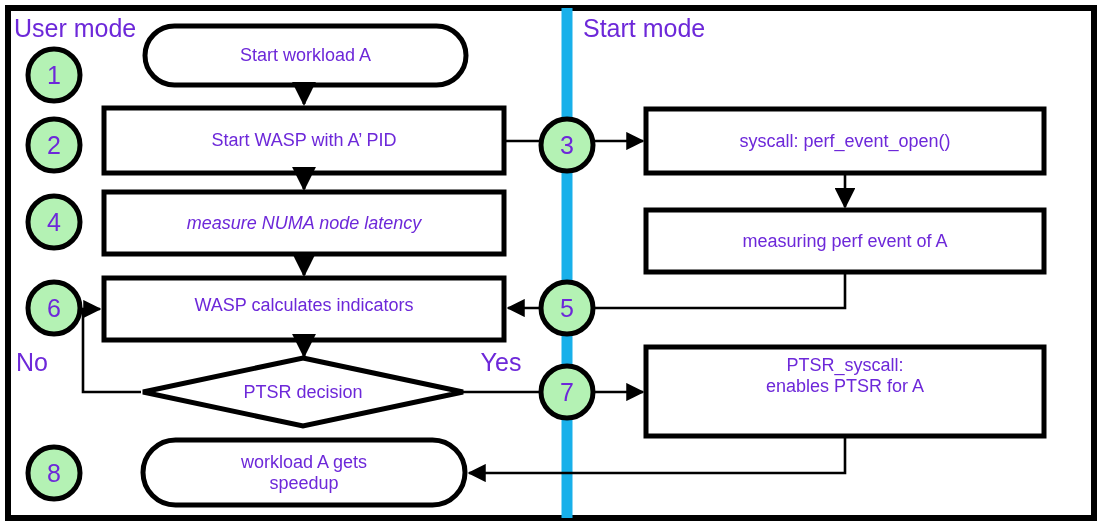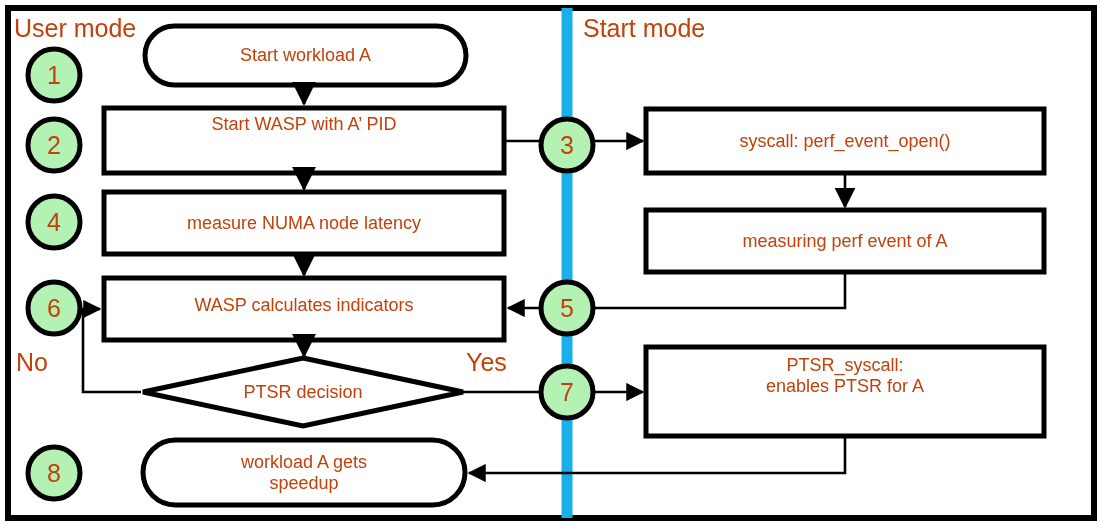--- a/index.html
+++ b/index.html
@@ -4,21 +4,21 @@
 <style>
   html,body{margin:0;padding:0;background:#ffffff;}
   body{
     font-family:"Liberation Sans","DejaVu Sans",sans-serif;
     width:1100px;height:526px;overflow:hidden;
   }
   #stage{position:relative;width:1100px;height:526px;}
   #flow{position:absolute;left:0;top:0;width:1100px;height:526px;}
   .lbl{
     position:absolute;
-    color:#c2410c;
+    color:#6d28d9;
     text-align:center;
     line-height:1.15;
     white-space:pre-line;
     pointer-events:none;
   }
   .node-text{font-size:18px;}
   .mode-text{font-size:25px;}
   .branch-text{font-size:25px;}
   .step-num{font-size:25px;}
   .ctr{
@@ -92,25 +92,25 @@
     <circle cx="54" cy="473" r="26" fill="#b4f2b4" stroke="#000" stroke-width="5"></circle>
     <circle cx="567" cy="145" r="26" fill="#b4f2b4" stroke="#000" stroke-width="5"></circle>
     <circle cx="567" cy="308" r="26" fill="#b4f2b4" stroke="#000" stroke-width="5"></circle>
     <circle cx="567" cy="392" r="26" fill="#b4f2b4" stroke="#000" stroke-width="5"></circle>
   </svg>
 
   <div class="lbl mode-text" style="left:14px;top:14px;text-align:left;">User mode</div>
   <div class="lbl mode-text" style="left:583px;top:14px;text-align:left;">Start mode</div>
 
   <div class="lbl branch-text" style="left:16px;top:348px;width:64px;text-align:left;">No</div>
-  <div class="lbl branch-text" style="left:466px;top:348px;width:70px;text-align:left;">Yes</div>
+  <div class="lbl branch-text" style="left:466px;top:348px;width:70px;text-align:center;">Yes</div>
 
   <div class="lbl node-text ctr" style="left:145px;top:26px;width:321px;height:59px;">Start workload A</div>
-  <div class="lbl node-text ctr" style="left:104px;top:92px;width:400px;height:65px;text-align:center;">Start WASP with A’ PID</div>
-  <div class="lbl node-text ctr" style="left:104px;top:192px;width:400px;height:62px;">measure NUMA node latency</div>
+  <div class="lbl node-text ctr" style="left:104px;top:108px;width:400px;height:65px;text-align:center;">Start WASP with A’ PID</div>
+  <div class="lbl node-text ctr" style="left:104px;top:192px;width:400px;height:62px;font-style:italic;">measure NUMA node latency</div>
   <div class="lbl node-text ctr" style="left:104px;top:274px;width:400px;height:62px;">WASP calculates indicators</div>
   <div class="lbl node-text ctr" style="left:143px;top:440px;width:322px;height:65px;">workload A gets
 speedup</div>
   <div class="lbl node-text ctr" style="left:183px;top:370px;width:240px;height:44px;">PTSR decision</div>
 
   <div class="lbl node-text ctr" style="left:646px;top:109px;width:398px;height:64px;">syscall: perf_event_open()</div>
   <div class="lbl node-text ctr" style="left:646px;top:210px;width:398px;height:62px;">measuring perf event of A</div>
   <div class="lbl node-text ctr" style="left:646px;top:331px;width:398px;height:89px;">PTSR_syscall:
 enables PTSR for A</div>
 

